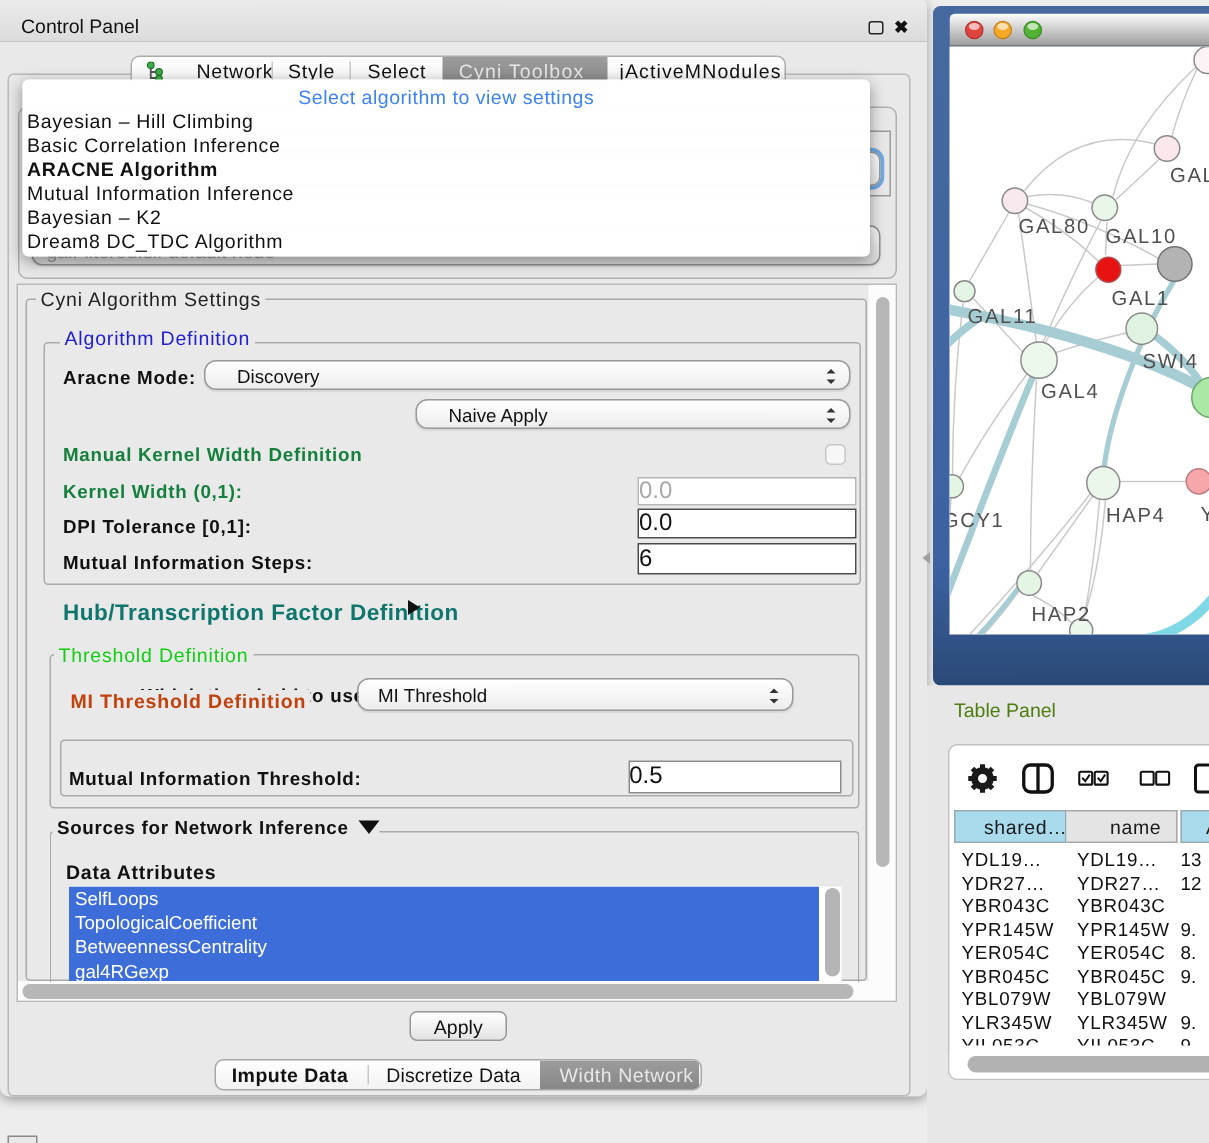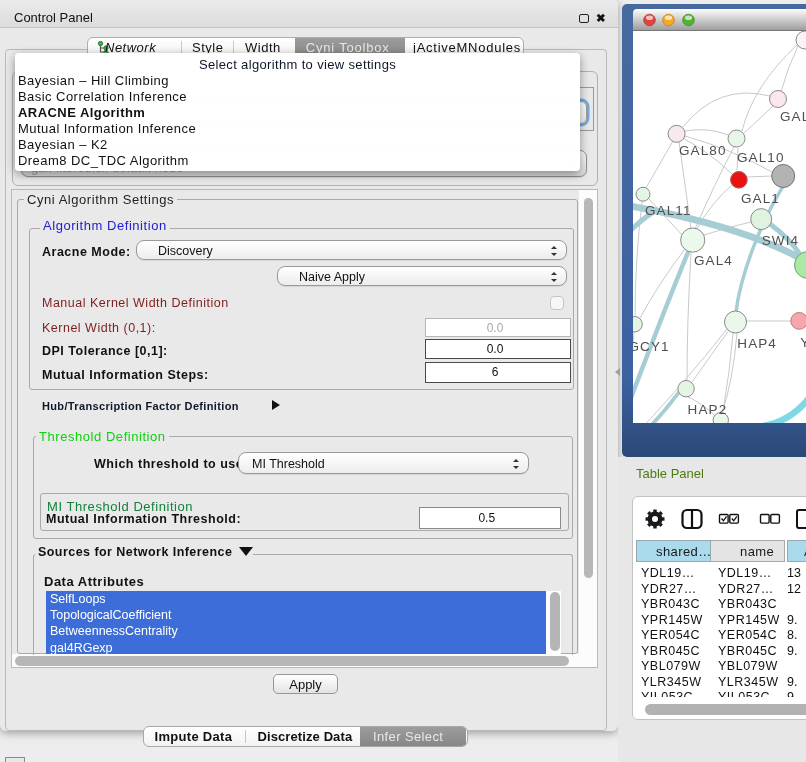--- a/index.html
+++ b/index.html
@@ -1,24 +1,24 @@
 <!DOCTYPE html>
 <html><head>
 <meta charset="utf-8">
 <style>
 *{margin:0;padding:0;box-sizing:border-box;}
 html,body{width:806px;height:762px;background:#ededed;font-family:"Liberation Sans",sans-serif;overflow:hidden;}
 .abs{position:absolute;}
 #root{position:relative;width:806px;height:762px;overflow:hidden;}
 .lbl{font-size:12.5px;font-weight:bold;color:#111;letter-spacing:0.5px;}
-.glbl{font-size:12.5px;font-weight:normal;color:#7f1d1d;letter-spacing:0.5px;}
+.glbl{font-size:12.5px;font-weight:bold;color:#15803d;letter-spacing:0.5px;}
 .combo{position:absolute;border:1px solid #999;border-radius:8px;background:linear-gradient(#ffffff,#f4f4f4 60%,#ededed);box-shadow:0 1px 1px rgba(0,0,0,0.08);}
 .tri-u{position:absolute;width:0;height:0;border-left:3px solid transparent;border-right:3px solid transparent;border-bottom:3.5px solid #333;}
 .tri-d{position:absolute;width:0;height:0;border-left:3px solid transparent;border-right:3px solid transparent;border-top:3.5px solid #333;}
-.field{position:absolute;background:#fff;font-size:12px;color:#111;text-align:center;padding-right:6px;}
+.field{position:absolute;background:#fff;font-size:16px;color:#111;text-align:left;padding-right:6px;}
 .grp{position:absolute;border:1px solid #aaa;border-radius:3px;}
 .grplab{position:absolute;background:#e9e9e9;padding:0 3px;font-size:13px;white-space:nowrap;letter-spacing:0.55px;}
 .sep{position:absolute;top:3px;bottom:3px;width:1px;background:#c8c8c8;}
 .tabtxt{position:absolute;font-size:13px;color:#111;top:0;height:21px;line-height:20px;white-space:nowrap;letter-spacing:0.5px;}
 </style>
 </head>
 <body>
 <div id="root">
 
 <div class="abs" id="cpwin" style="left:0;top:4;width:618px;height:731px;background:#e9e9e9;border-radius:0 4px 6px 6px;box-shadow:0 2px 8px rgba(0,0,0,0.35);"></div>
@@ -29,25 +29,25 @@
 
 <div class="abs" style="left:5px;top:49px;width:602px;height:682px;border:1px solid #b9b9b9;border-radius:4px;background:#e9e9e9;"></div>
 
 <div class="abs" style="left:87px;top:37px;width:437px;height:21px;background:linear-gradient(#ffffff,#f2f2f2);border:1px solid #adadad;border-radius:6px 6px 0 0;">
   <svg class="abs" style="left:9px;top:3px;" width="14" height="14" viewBox="0 0 14 14">
     <path d="M3.5 3 L3.5 11 L8 11 M3.5 7 L8 7" stroke="#555" stroke-width="1.2" fill="none"></path>
     <circle cx="3.5" cy="2.5" r="2.2" fill="#3fae49" stroke="#1e7228" stroke-width="0.8"></circle>
     <circle cx="9" cy="7" r="2.2" fill="#3fae49" stroke="#1e7228" stroke-width="0.8"></circle>
     <circle cx="9" cy="11.5" r="2.2" fill="#3fae49" stroke="#1e7228" stroke-width="0.8"></circle>
   </svg>
-  <div class="tabtxt" style="left:17px;font-style:italic;">Network</div>
+  <div class="tabtxt" style="left:43px;">Network</div>
   <div class="sep" style="left:93px;"></div>
   <div class="tabtxt" style="left:104px;">Style</div>
   <div class="sep" style="left:145px;"></div>
-  <div class="tabtxt" style="left:157px;">Width</div>
+  <div class="tabtxt" style="left:157px;">Select</div>
   <div class="abs" style="left:206.7px;top:0;width:110px;height:21px;background:linear-gradient(#9c9c9c,#858585);"></div>
   <div class="tabtxt" style="left:217.8px;color:#e8e8e8;letter-spacing:0.8px;">Cyni Toolbox</div>
   <div class="tabtxt" style="left:325px;letter-spacing:0.75px;">jActiveMNodules</div>
 </div>
 
 <div class="abs" style="left:12px;top:71px;width:586px;height:115px;border:1px solid #b0b0b0;border-radius:6px;background:#e8e8e8;"></div>
 <div class="abs" style="left:16px;top:87px;width:578px;height:44px;border:1px solid #9a9a9a;"></div>
 <div class="combo" style="left:21px;top:101px;width:566px;height:23px;border-radius:6px;box-shadow:0 0 0 2.5px rgba(90,157,224,0.85);">
   <div class="tri-u" style="right:9px;top:5px;border-bottom-color:#9a9a9a;"></div>
       <div class="tri-d" style="right:9px;top:12px;border-top-color:#9a9a9a;"></div>
@@ -82,58 +82,58 @@
 </div>
 <div class="glbl abs" style="left:42px;top:296px;">Manual Kernel Width Definition</div>
 <div class="abs" style="left:550px;top:296px;width:14px;height:13.5px;border:1.5px solid #c6c6c6;border-radius:4px;background:#f7f7f7;"></div>
 <div class="glbl abs" style="left:42px;top:321px;">Kernel Width (0,1):</div>
 <div class="field" style="left:425px;top:318px;width:146px;height:19px;line-height:18px;border:1px solid #b5b5b5;color:#a8a8a8;">0.0</div>
 <div class="lbl abs" style="left:42px;top:344px;">DPI Tolerance [0,1]:</div>
 <div class="field" style="left:425px;top:339px;width:146px;height:20px;line-height:18px;border:1.5px solid #4a4a4a;">0.0</div>
 <div class="lbl abs" style="left:42px;top:368px;">Mutual Information Steps:</div>
 <div class="field" style="left:425px;top:362px;width:146px;height:21px;line-height:19px;border:1.5px solid #4a4a4a;">6</div>
 
-<div class="abs" style="left:42px;top:400px;font-size:11px;font-weight:bold;color:#0f172a;letter-spacing:0.35px;">Hub/Transcription Factor Definition</div>
+<div class="abs" style="left:42px;top:400px;font-size:15px;font-weight:bold;color:#0f766e;letter-spacing:0.35px;">Hub/Transcription Factor Definition</div>
 <div class="abs" style="left:272px;top:400px;width:0;height:0;border-top:5.5px solid transparent;border-bottom:5.5px solid transparent;border-left:8px solid #111;"></div>
 
 <div class="grp" style="left:32.5px;top:436px;width:540px;height:103px;"></div>
 <div class="grplab" style="left:36px;top:429px;color:#10cf10;font-size:13px;">Threshold Definition</div>
 <div class="lbl abs" style="left:94px;top:457px;text-align:center;">Which threshold to use:</div>
 <div class="combo" style="left:238px;top:452px;width:291px;height:22px;">
   <div style="position:absolute;left:13px;top:0;height:22px;line-height:22px;font-size:12.5px;color:#111;">MI Threshold</div>
   <div class="tri-u" style="right:9px;top:6px;"></div>
       <div class="tri-d" style="right:9px;top:12.5px;"></div>
 </div>
 <div class="grp" style="left:39.5px;top:493px;width:529px;height:38px;"></div>
-<div class="grplab" style="left:44px;top:499px;color:#15803d;font-size:13px;">MI Threshold Definition</div>
+<div class="grplab" style="left:44px;top:460px;color:#c2410c;font-size:13px;font-weight:bold;">MI Threshold Definition</div>
 <div class="lbl abs" style="left:46px;top:512px;">Mutual Information Threshold:</div>
 <div class="field" style="left:418.5px;top:507px;width:142.5px;height:22px;line-height:20px;border:1px solid #8a8a8a;">0.5</div>
 
 <div class="grp" style="left:33px;top:554px;width:540px;height:101px;border-bottom:none;border-radius:3px 3px 0 0;"></div>
 <div class="grplab" style="left:35px;top:544.5px;color:#111;font-weight:bold;font-size:12.5px;padding-right:0;letter-spacing:0.45px;">Sources for Network Inference </div>
 <div class="abs" style="left:237px;top:547px;width:16px;height:9.5px;background:#e9e9e9;"></div>
     <div class="abs" style="left:239px;top:547px;width:0;height:0;border-left:7px solid transparent;border-right:7px solid transparent;border-top:9px solid #111;"></div>
 <div class="lbl abs" style="left:44px;top:574px;font-size:13px;">Data Attributes</div>
 <div class="abs" style="left:46px;top:591px;width:515px;height:63px;background:#fff;overflow:hidden;">
   <div style="position:absolute;left:0;top:0;width:500px;height:66px;background:#3d6dd8;color:#fff;font-size:12.5px;line-height:16.2px;padding-left:4px;">SelfLoops<br>TopologicalCoefficient<br>BetweennessCentrality<br>gal4RGexp</div>
   <div style="position:absolute;left:504px;top:1px;width:10px;height:59px;border-radius:5px;background:#b5b5b5;"></div>
 </div>
 
 <div class="abs" style="left:15px;top:53px;width:565px;height:118px;background:rgba(255,255,255,0.985);border-radius:4px;box-shadow:0 3px 10px rgba(0,0,0,0.4);">
-  <div style="position:absolute;top:4px;left:0;width:100%;text-align:center;font-size:13px;color:#0f172a;letter-spacing:0.35px;">Select algorithm to view settings</div>
+  <div style="position:absolute;top:4px;left:0;width:100%;text-align:center;font-size:13px;color:#3b82f6;letter-spacing:0.35px;">Select algorithm to view settings</div>
   <div style="position:absolute;left:3px;top:19.5px;font-size:13px;color:#111;line-height:16.1px;white-space:nowrap;letter-spacing:0.45px;">Bayesian – Hill Climbing<br>Basic Correlation Inference<br><b>ARACNE Algorithm</b><br>Mutual Information Inference<br>Bayesian – K2<br>Dream8 DC_TDC Algorithm</div>
 </div>
 
 <div class="abs" style="left:273px;top:674px;width:65px;height:20px;border:1px solid #969696;border-radius:5px;background:linear-gradient(#ffffff,#e3e3e3);text-align:center;font-size:13px;line-height:19px;color:#111;">Apply</div>
-<div class="abs" style="left:142.5px;top:726px;width:325px;height:21px;background:linear-gradient(#ffffff,#f2f2f2);border:1px solid #a8a8a8;border-radius:6px;overflow:hidden;">
+<div class="abs" style="left:142.5px;top:706px;width:325px;height:21px;background:linear-gradient(#ffffff,#f2f2f2);border:1px solid #a8a8a8;border-radius:6px;overflow:hidden;">
   <div class="tabtxt" style="left:11px;font-weight:bold;letter-spacing:0.3px;">Impute Data</div>
   <div class="sep" style="left:101.7px;"></div>
-  <div class="tabtxt" style="left:114px;font-weight:bold;letter-spacing:0.1px;">Discretize Data</div>
+  <div class="tabtxt" style="left:114px;font-weight:normal;letter-spacing:0.1px;">Discretize Data</div>
   <div class="abs" style="left:216.8px;top:0;width:106px;height:21px;background:linear-gradient(#9c9c9c,#858585);"></div>
-  <div class="tabtxt" style="left:229.5px;color:#e8e8e8;letter-spacing:0.38px;">Infer Select</div>
+  <div class="tabtxt" style="left:229.5px;color:#e8e8e8;letter-spacing:0.38px;">Width Network</div>
 </div>
 <div class="abs" style="left:5px;top:757px;width:20px;height:10px;border:1.5px solid #8a8a8a;background:#e8e8e8;"></div>
 <div class="abs" style="left:615px;top:368px;width:0;height:0;border-top:4px solid transparent;border-bottom:4px solid transparent;border-right:5px solid #a0a0a0;"></div>
 
 <div class="abs" style="left:622px;top:4px;width:184px;height:453px;border-radius:5px 0 0 5px;background:linear-gradient(#46699f,#3c62a2 82%,#2b4977);"></div>
 <div class="abs" style="left:633px;top:9px;width:173px;height:22px;background:linear-gradient(#fdfdfd,#9e9e9e);border-radius:4px 0 0 0;border-bottom:1px solid #777;">
   <svg width="80" height="22" style="position:absolute;left:8px;top:0;">
     <circle cx="8.5" cy="11" r="5.8" fill="#e0443e" stroke="#b03430" stroke-width="0.8"></circle>
     <circle cx="27.5" cy="11" r="5.8" fill="#f6a827" stroke="#c27e1e" stroke-width="0.8"></circle>
     <circle cx="47.5" cy="11" r="5.8" fill="#53b234" stroke="#3d8a26" stroke-width="0.8"></circle>

